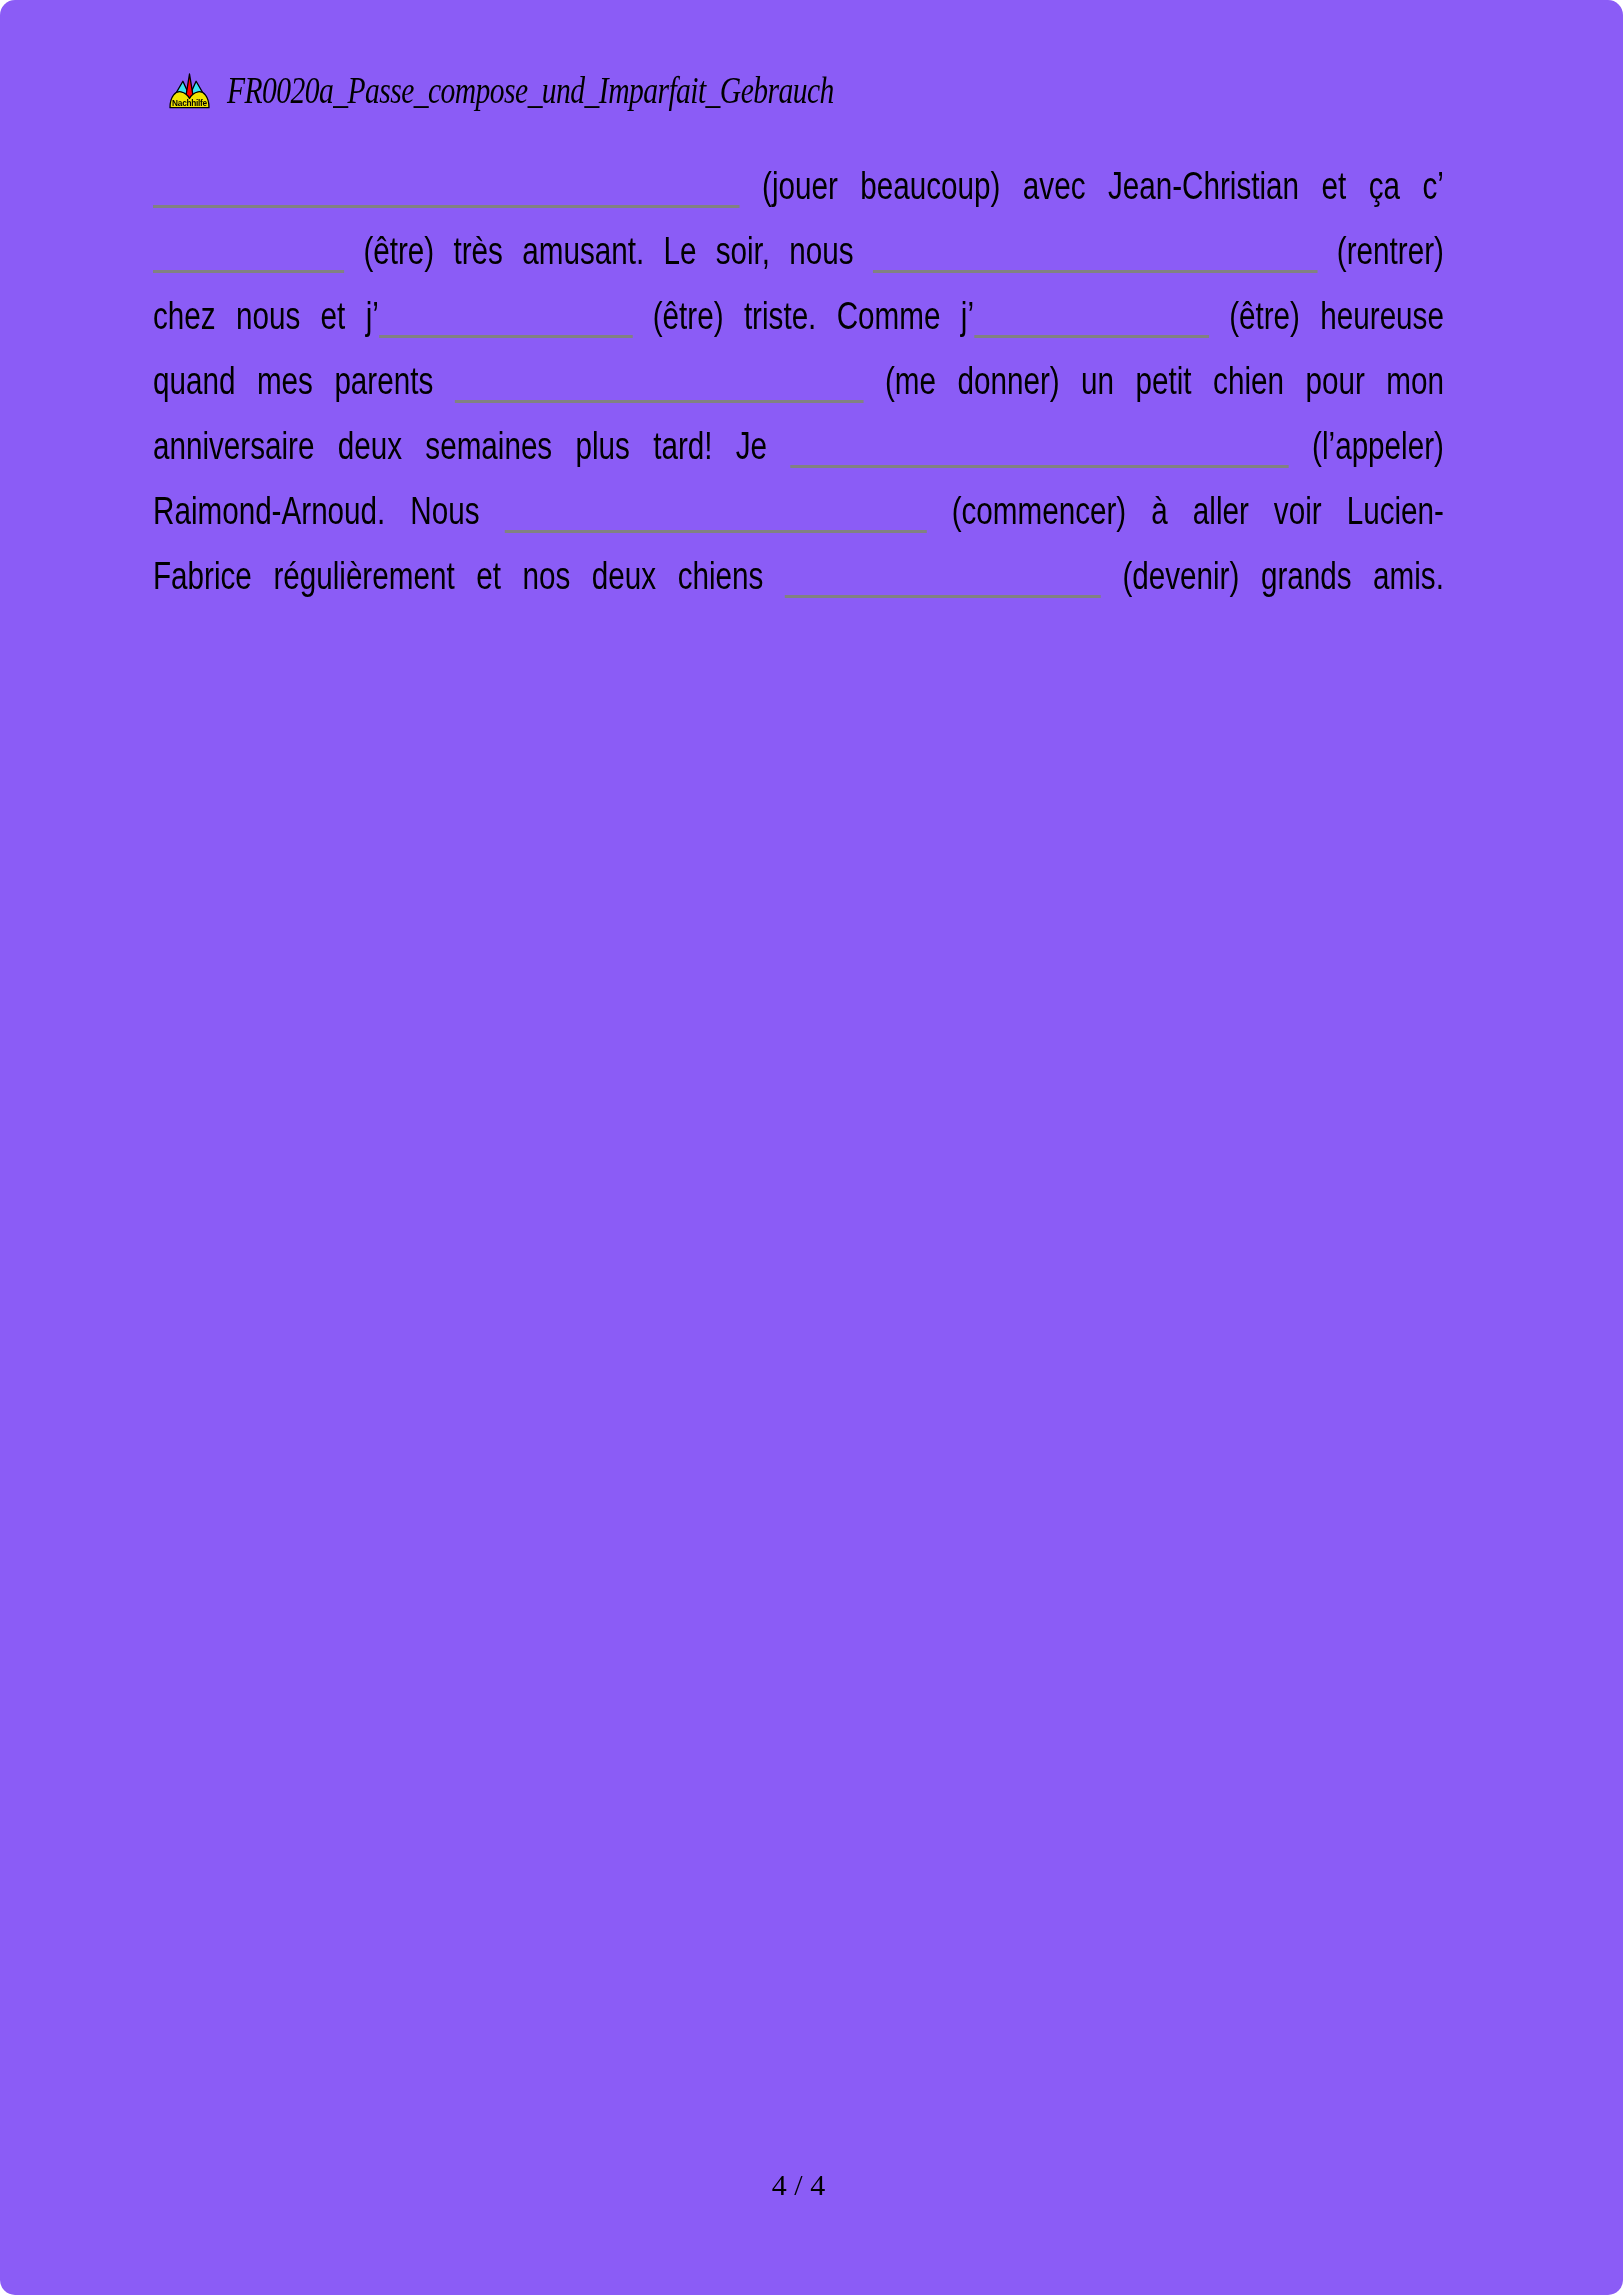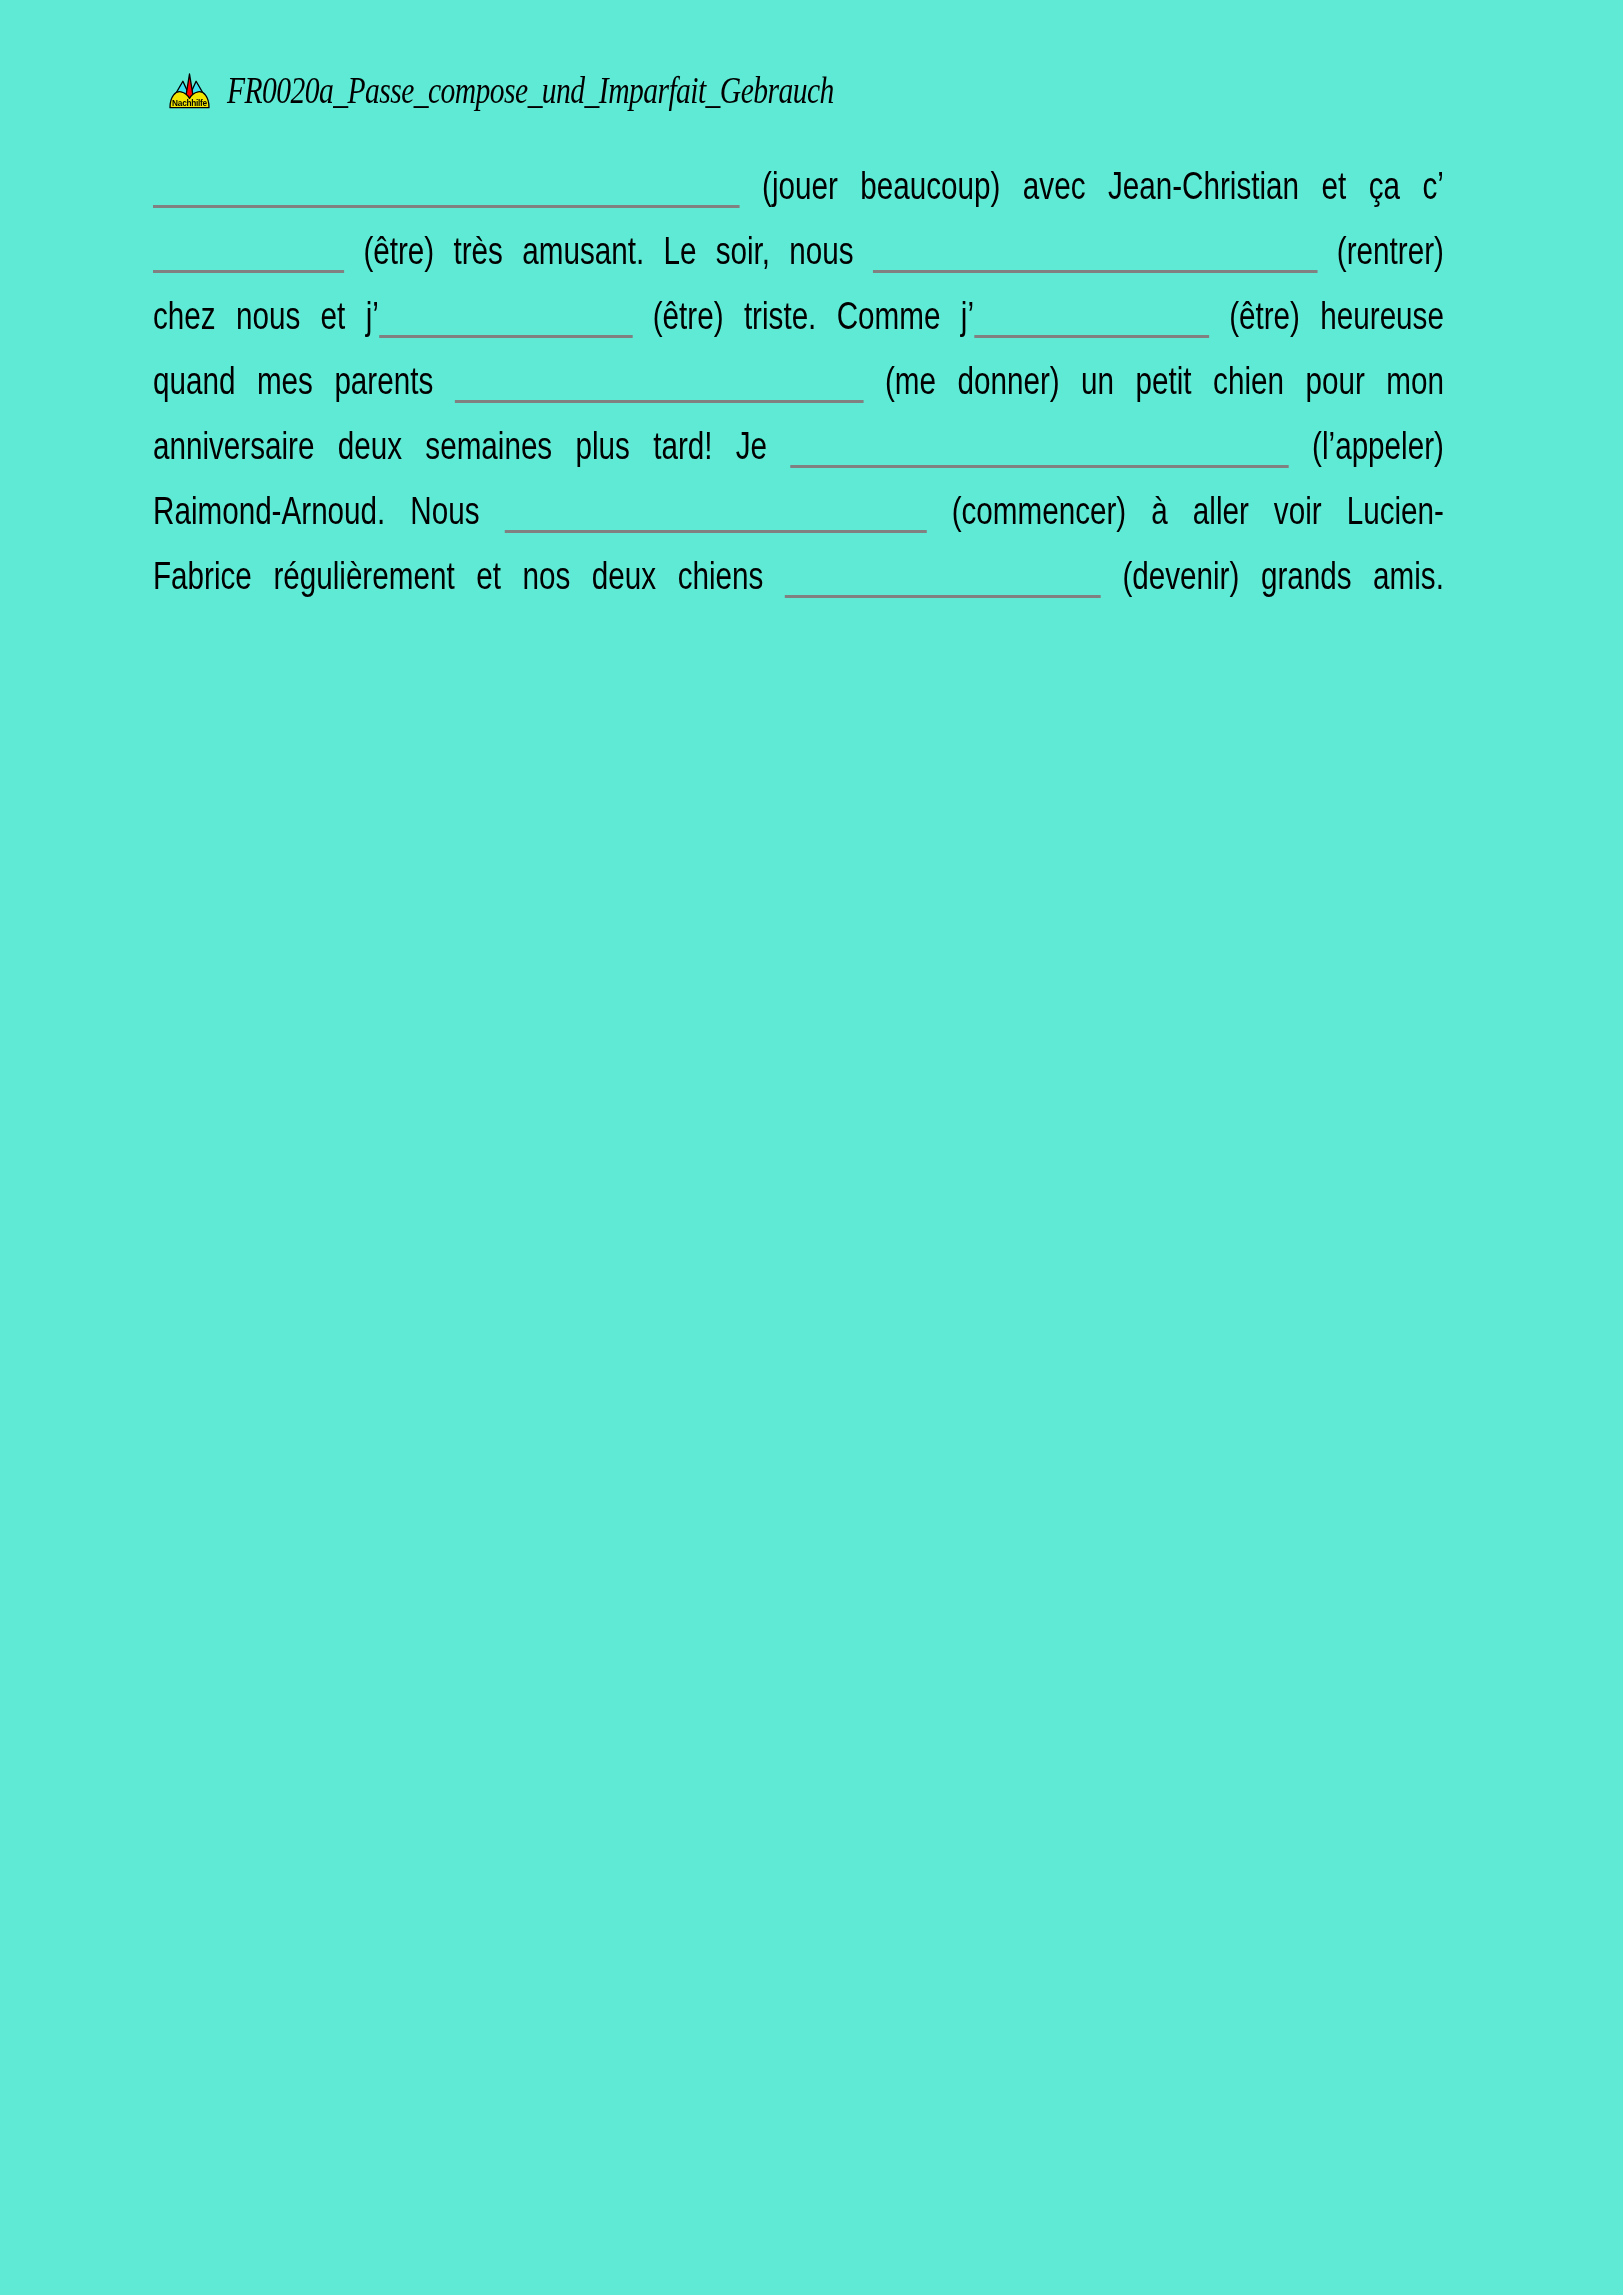--- a/index.html
+++ b/index.html
@@ -1,24 +1,25 @@
 <!DOCTYPE html>
 <html style="font-size:10.5px"><head>
 <meta charset="utf-8">
 <style>
   html, body { margin: 0; padding: 0; }
   body { background: #ffffff; }
   .page {
     position: relative;
     width: 1623px;
     height: 2295px;
-    background: #5eead4;
+    background: #8b5cf6;
     overflow: hidden;
     font-family: "Liberation Sans", sans-serif;
     color: #000;
+    border-radius: 15px;
   }
 
   
   .header {
     position: absolute;
     left: 169px;
     top: 69px;
     display: flex;
     align-items: center;
     gap: 17px;
@@ -88,15 +89,16 @@
   <div class="textblock" id="textblock">
       <div class="line"><span class="blank" style="width: 752px; border-bottom-color: rgb(129, 129, 129);"></span> <span>(jouer beaucoup) avec Jean-Christian et ça c’</span></div>
       <div class="line"><span class="blank" style="width: 245px; border-bottom-color: rgb(129, 129, 129);"></span> <span>(être) très amusant. Le soir, nous</span> <span class="blank" style="width: 570px; border-bottom-color: rgb(129, 129, 129);"></span> <span>(rentrer)</span></div>
       <div class="line"><span>chez nous et j’</span><span class="blank" style="width: 325px; border-bottom-color: rgb(129, 129, 129);"></span> <span>(être) triste. Comme j’</span><span class="blank" style="width: 301px; border-bottom-color: rgb(129, 129, 129);"></span> <span>(être) heureuse</span></div>
       <div class="line"><span>quand mes parents</span> <span class="blank" style="width: 524px; border-bottom-color: rgb(129, 129, 129);"></span> <span>(me donner) un petit chien pour mon</span></div>
       <div class="line"><span>anniversaire deux semaines plus tard! Je</span> <span class="blank" style="width: 639px; border-bottom-color: rgb(129, 129, 129);"></span> <span>(l’appeler)</span></div>
       <div class="line"><span>Raimond-Arnoud. Nous</span> <span class="blank" style="width: 541px; border-bottom-color: rgb(129, 129, 129);"></span> <span>(commencer) à aller voir Lucien-</span></div>
       <div class="line"><span>Fabrice régulièrement et nos deux chiens</span> <span class="blank" style="width: 405px; border-bottom-color: rgb(129, 129, 129);"></span> <span>(devenir) grands amis.</span></div>
     </div>
 
+  <div class="footer">4 / 4</div>
 
 </div>
 
 
 </body></html>

